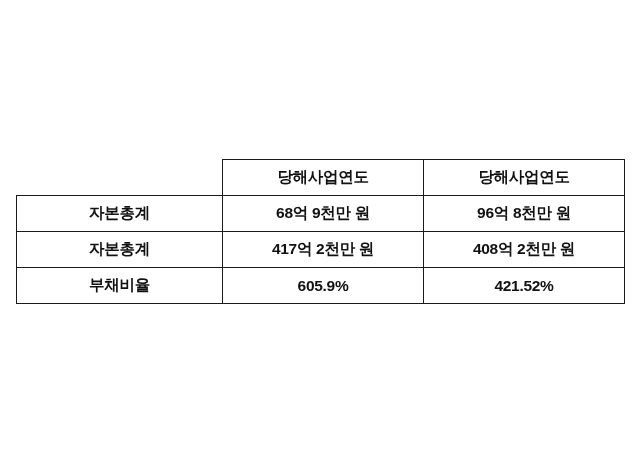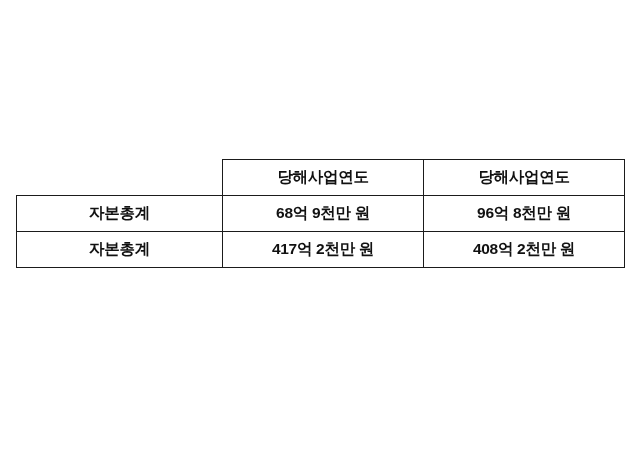--- a/index.html
+++ b/index.html
@@ -78,16 +78,21 @@
       <tr>
         <td class="row-label">자본총계</td>
         <td class="val-cell">68억 9천만 원</td>
         <td class="val-cell">96억 8천만 원</td>
       </tr>
       <tr>
         <td class="row-label">자본총계</td>
         <td class="val-cell">417억 2천만 원</td>
         <td class="val-cell">408억 2천만 원</td>
       </tr>
+      <tr>
+        <td class="row-label">부채비율</td>
+        <td class="val-cell">605.9%</td>
+        <td class="val-cell">421.52%</td>
+      </tr>
     </tbody>
   </table>
 
 </div>
 
 </body></html>

